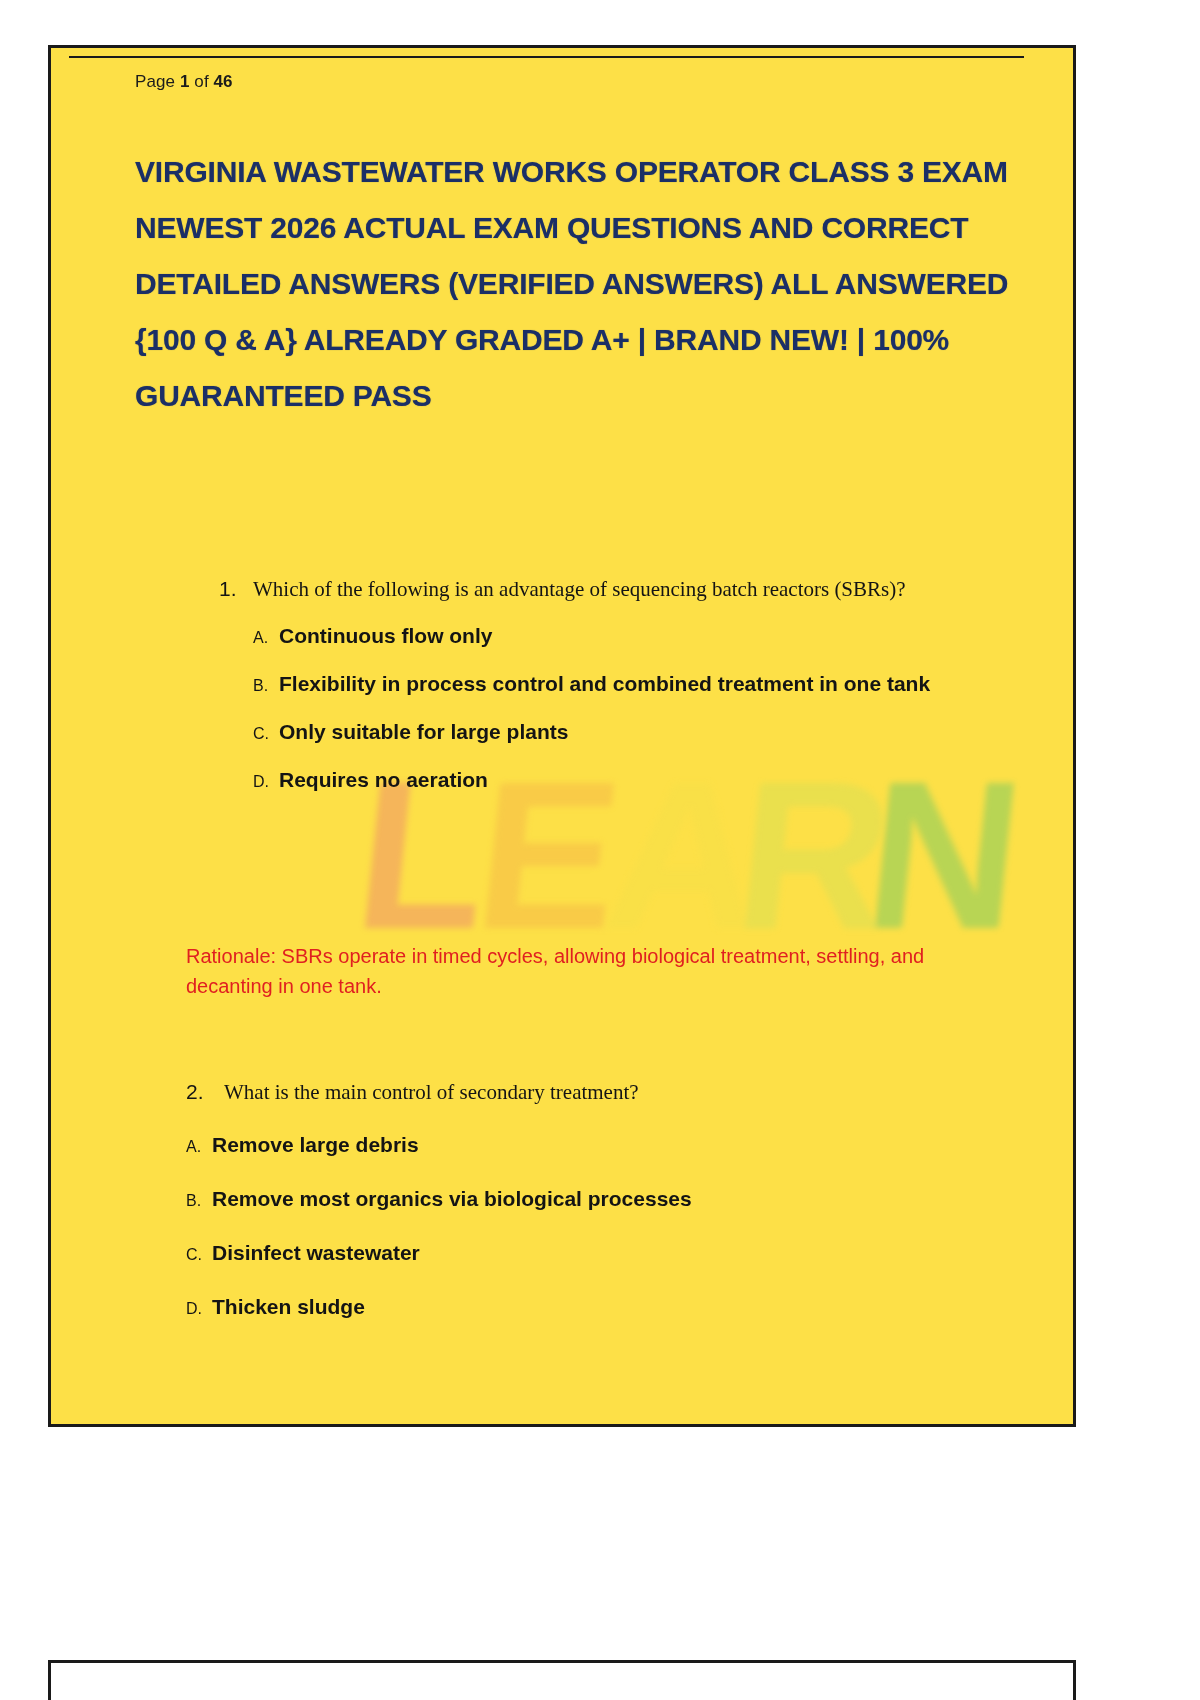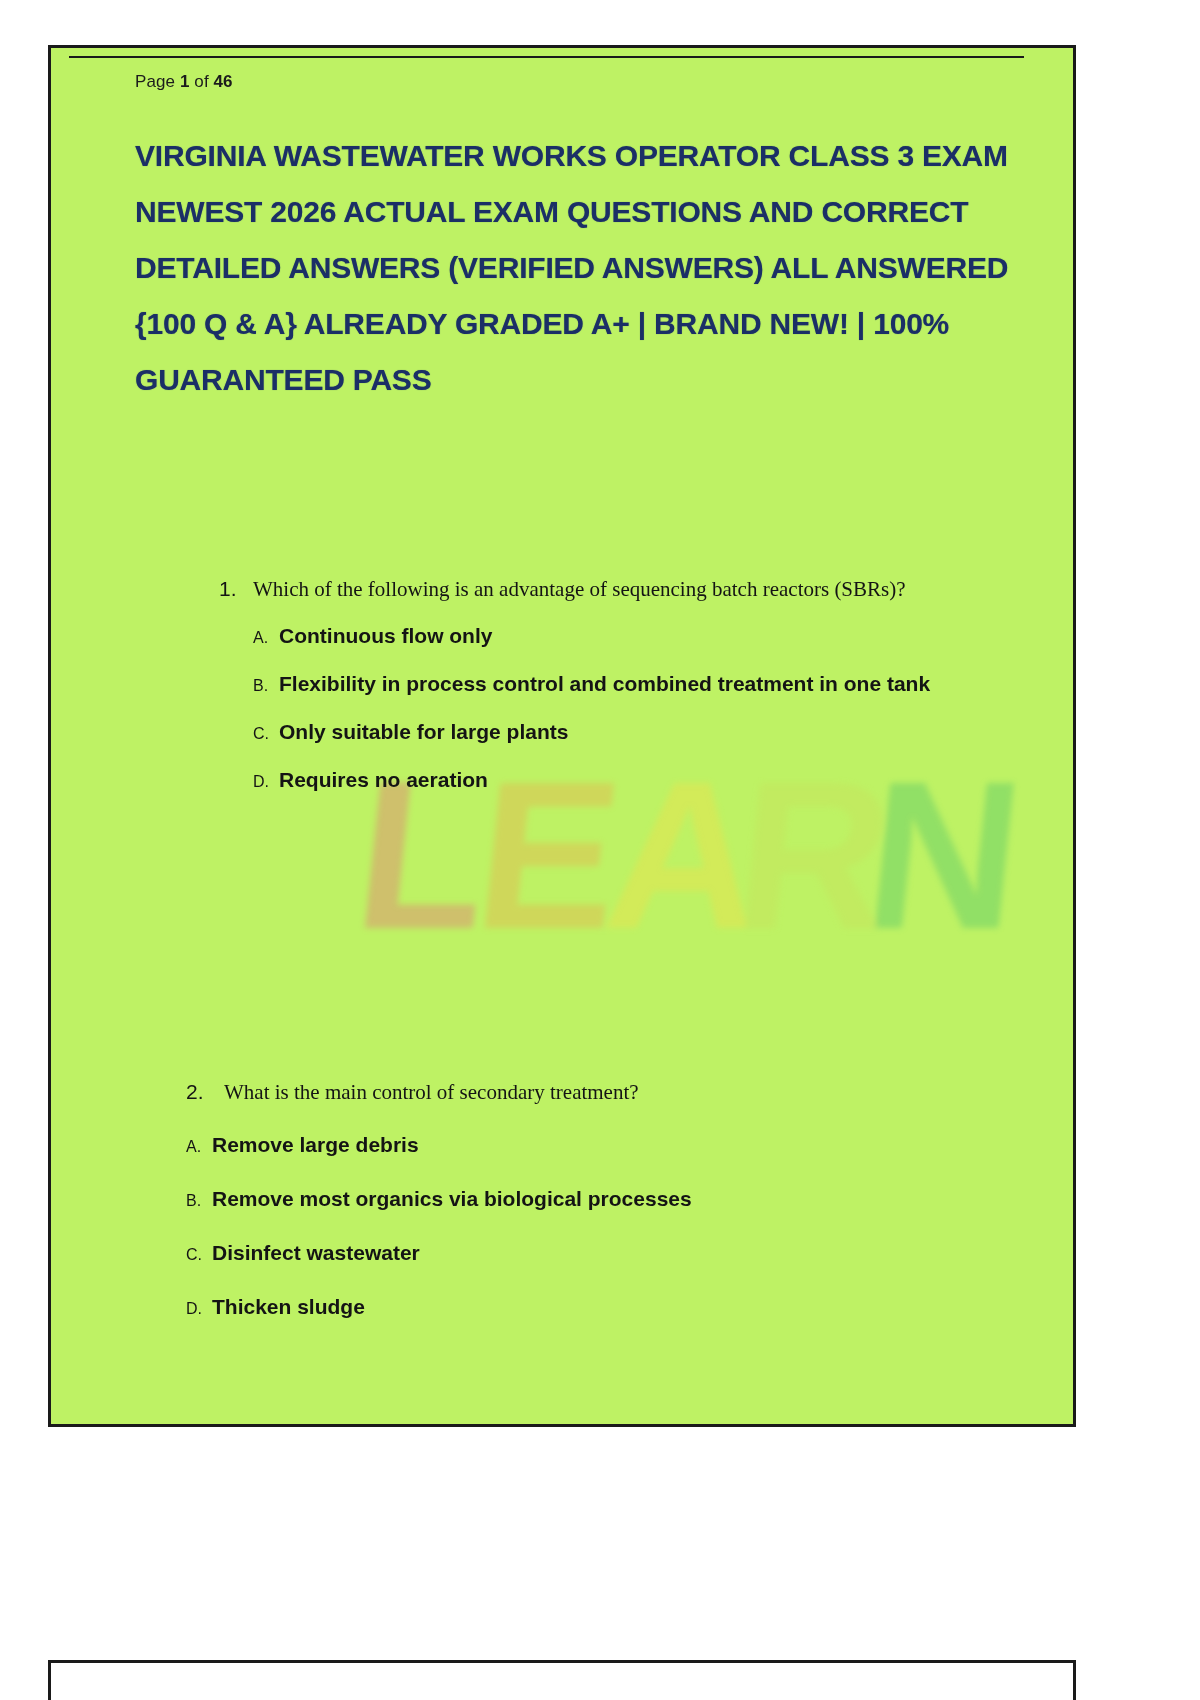--- a/index.html
+++ b/index.html
@@ -16,21 +16,21 @@
     -webkit-font-smoothing: antialiased;
   }
 
   
   .page-sheet {
     position: absolute;
     left: 48px;
     top: 45px;
     width: 1028px;
     height: 1382px;
-    background: #bef264;
+    background: #fde047;
     border: 3px solid #1a1a1a;
     box-sizing: border-box;
     overflow: hidden;
   }
   .page-sheet-2 {
     position: absolute;
     left: 48px;
     top: 1660px;
     width: 1028px;
     height: 120px;
@@ -81,21 +81,21 @@
     left: 0;
     top: 0;
     width: 100%;
     height: 100%;
     z-index: 2;
   }
 
   .doc-title {
     position: absolute;
     left: 84px;
-    top: 80px;
+    top: 96px;
     width: 890px;
     color: #1b2f66;
     font-weight: 700;
     font-size: 30px;
     line-height: 56px;
     letter-spacing: -0.2px;
     text-shadow: 0 0 1px rgba(27,47,102,.5);
   }
 
   .qblock { position: absolute; left: 0; width: 100%; }
@@ -211,20 +211,23 @@
           <span class="opt-letter">C.</span>
           <span class="opt-text">Only suitable for large plants</span>
         </div>
         <div class="opt">
           <span class="opt-letter">D.</span>
           <span class="opt-text">Requires no aeration</span>
         </div>
       </div>
     </div>
 
+    <div id="rationale-1">
+      <div class="rationale">Rationale: SBRs operate in timed cycles, allowing biological treatment, settling, and decanting in one tank.</div>
+    </div>
 
     <div class="qblock" id="q2">
       <div class="q-line">
         <span class="q-num">2.</span>
         <span class="q-text">What is the main control of secondary treatment?</span>
       </div>
       <div class="opts">
         <div class="opt">
           <span class="opt-letter">A.</span>
           <span class="opt-text">Remove large debris</span>

